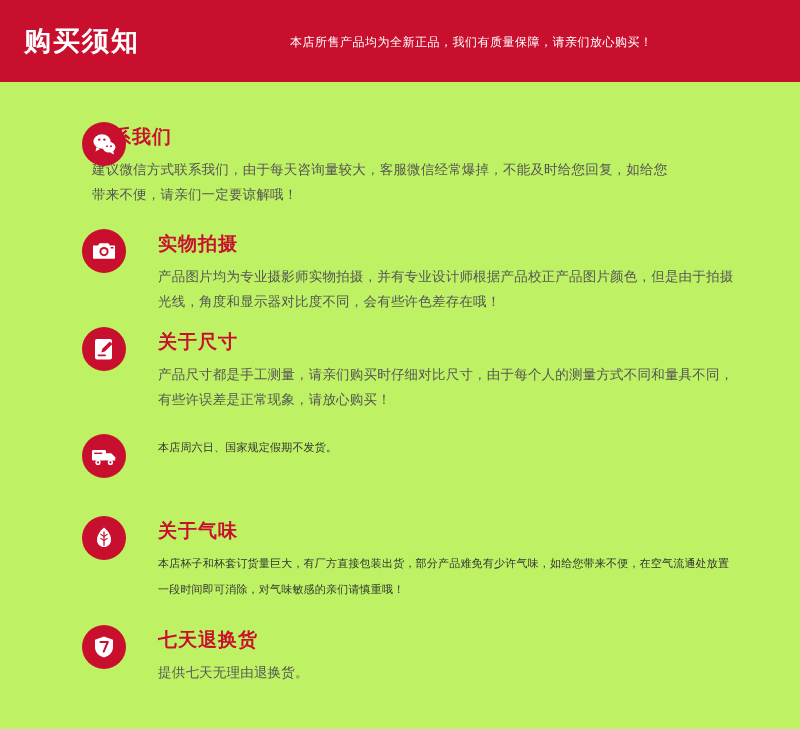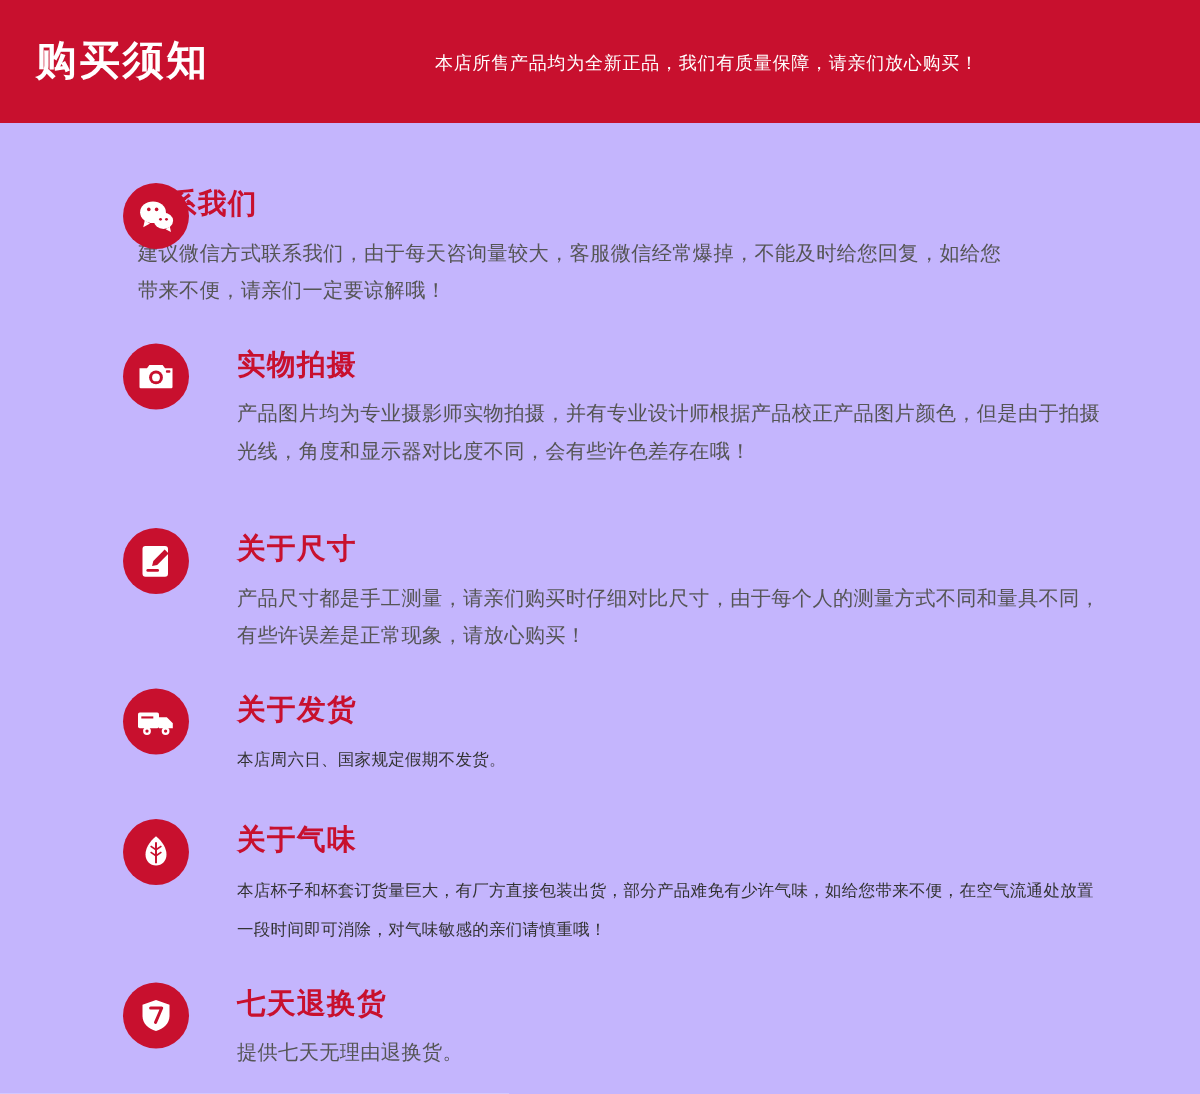--- a/index.html
+++ b/index.html
@@ -10,21 +10,21 @@
     width: 800px;
     height: 729px;
     background: #ffffff;
     font-family: "DejaVu Sans", "Liberation Sans", sans-serif;
     overflow: hidden;
   }
   .page {
     position: relative;
     width: 800px;
     height: 729px;
-    background: #c4b5fd;
+    background: #bef264;
   }
 
   
   .header {
     position: relative;
     width: 800px;
     height: 82px;
     background: #c8102e;
     box-sizing: border-box;
   }
@@ -95,21 +95,21 @@
     margin: 0;
   }
   .item-desc.dark {
     color: #333333;
     font-size: 11px;
     line-height: 26px;
   }
 
   
   .item.contact   { margin-top: 18px; margin-bottom: 22px; padding-left: 12px; }
-  .item.photo     { margin-bottom: 38px; }
+  .item.photo     { margin-bottom: 13px; }
   .item.size      { margin-bottom: 22px; }
   .item.shipping  { margin-bottom: 26px; }
   .item.smell     { margin-bottom: 22px; }
   .item.returns   { margin-bottom: 10px; }
 </style>
 </head>
 <body>
 
 <div class="page">
 
@@ -174,21 +174,20 @@
           <rect x="2" y="7" width="14" height="10.5" rx="1.2" fill="#ffffff"></rect>
           <path d="M16 10.2h5.2l4 4v3.3H16z" fill="#ffffff"></path>
           <circle cx="8" cy="19.4" r="2.6" fill="#ffffff"></circle>
           <circle cx="8" cy="19.4" r="1.1" fill="#c8102e"></circle>
           <circle cx="20.4" cy="19.4" r="2.6" fill="#ffffff"></circle>
           <circle cx="20.4" cy="19.4" r="1.1" fill="#c8102e"></circle>
           <rect x="4.2" y="9.6" width="8" height="1.4" fill="#c8102e"></rect>
         </svg>
       </div>
       <div class="item-body">
-        <div class="item-title">关于发货</div>
         <div class="item-desc dark">本店周六日、国家规定假期不发货。</div>
       </div>
     </div>
 
     <div class="item smell">
       <div class="icon-wrap">
         <svg width="26" height="26" viewBox="0 0 26 26" aria-hidden="true">
           <path d="M13 2.5c4.8 4 7 8.4 7 12.2 0 4.3-3.1 7.3-7 7.3s-7-3-7-7.3c0-3.8 2.2-8.2 7-12.2z" fill="#ffffff"></path>
           <path d="M13 6.5v14" stroke="#c8102e" stroke-width="1.3" fill="none"></path>
           <path d="M13 11.5l3.6-2.4M13 15.5l3.6-2.4M13 11.5L9.4 9.1M13 15.5L9.4 13.1" stroke="#c8102e" stroke-width="1.1" fill="none"></path>

